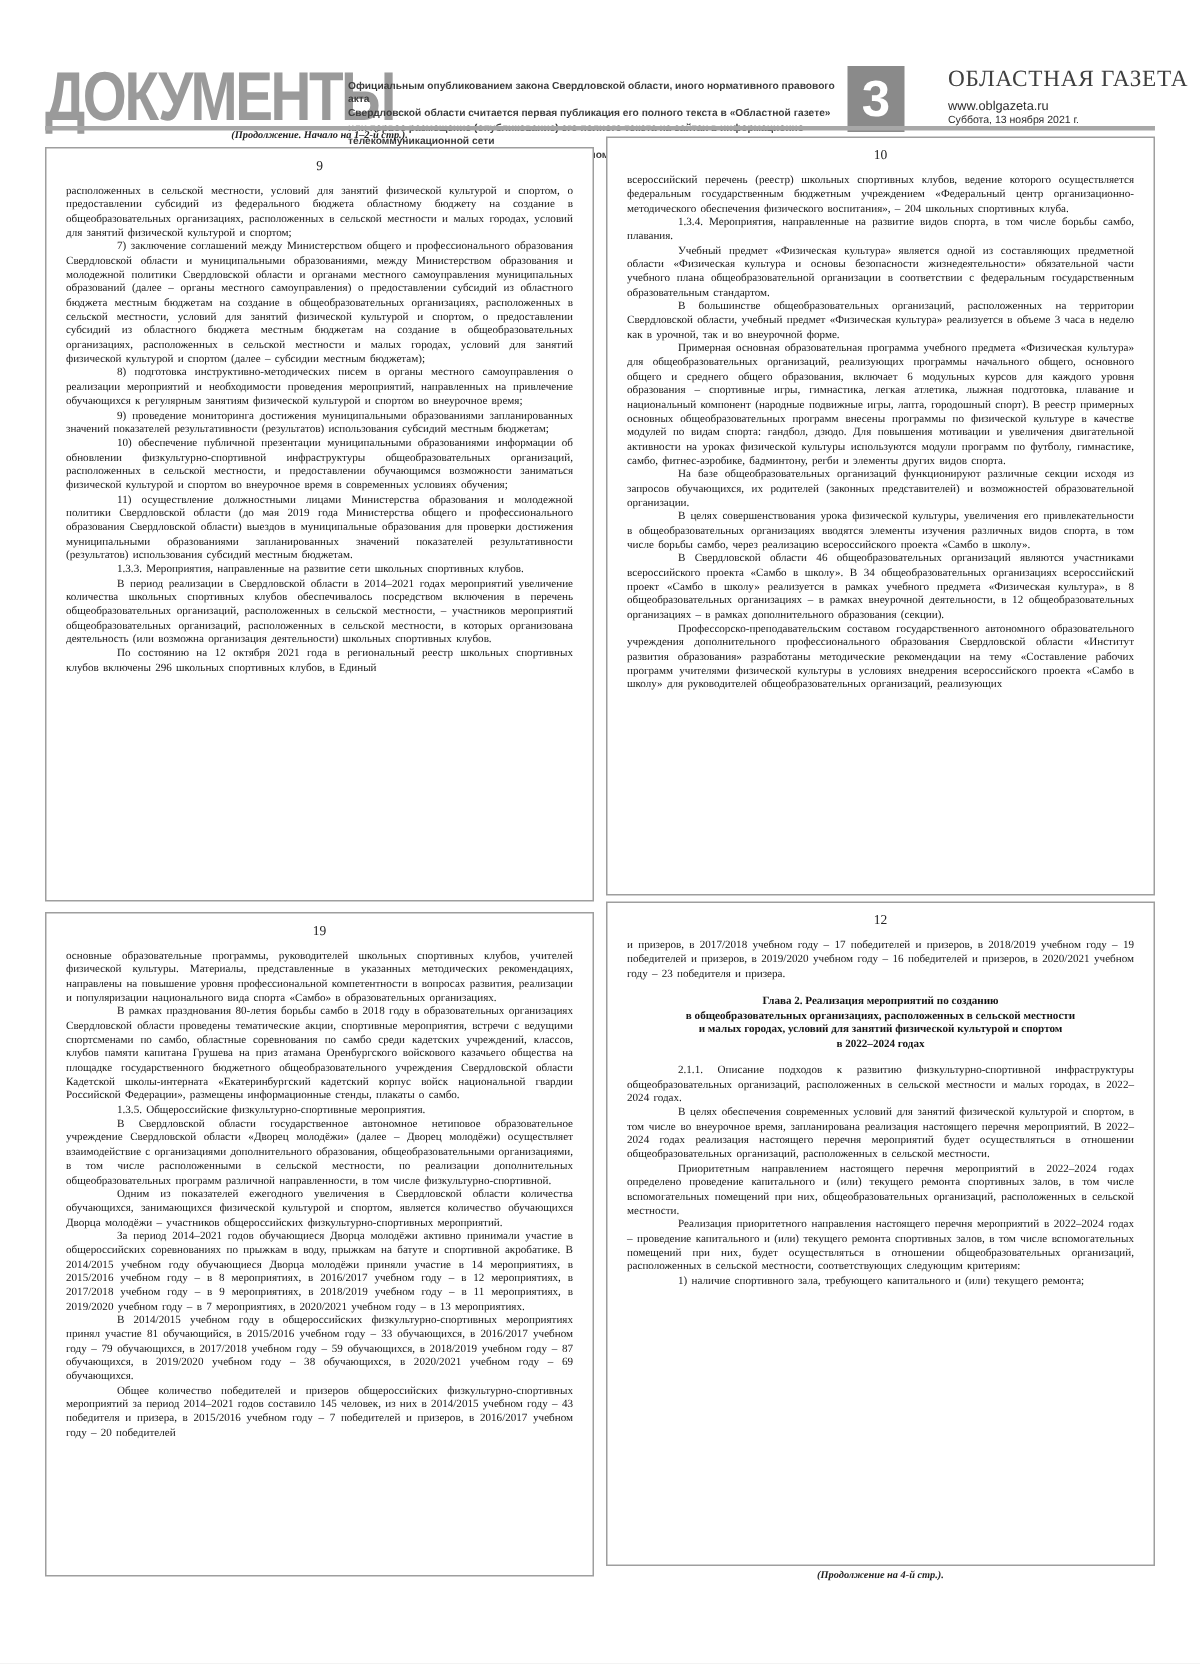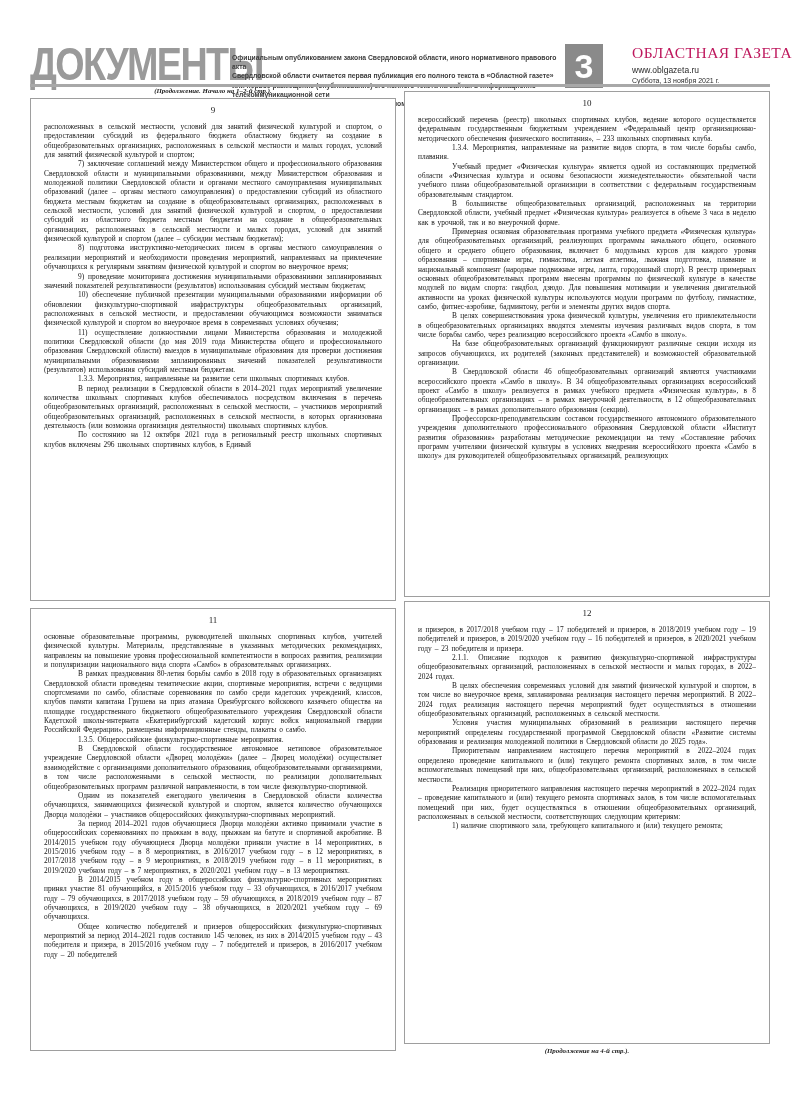--- a/index.html
+++ b/index.html
@@ -11,21 +11,21 @@
             font-weight:800;font-size:46px;line-height:44px;color:#9a9a9a;letter-spacing:-2px;
             transform:scaleX(0.82);transform-origin:left top;white-space:nowrap;}
   .legal{position:absolute;left:232px;top:53px;width:330px;
          font-family:"Liberation Sans",sans-serif;font-weight:bold;font-size:6.8px;
          line-height:9.2px;color:#3c3c3c;}
   .page-badge{position:absolute;left:565px;top:44px;width:38px;height:44px;background:#8a8a8a;
               color:#ffffff;font-family:"Liberation Sans",sans-serif;font-weight:bold;font-size:34px;
               display:flex;align-items:center;justify-content:center;}
   .masthead{position:absolute;left:632px;top:44px;width:150px;}
   .masthead-title{font-family:"Liberation Serif",serif;font-size:15.5px;letter-spacing:0.5px;
-                  color:#be185d;white-space:nowrap;}
+                  color:#404040;white-space:nowrap;}
   .masthead-site{font-family:"Liberation Sans",sans-serif;font-weight:normal;font-size:8.5px;
                  color:#2b2b2b;margin-top:3px;}
   .masthead-date{font-family:"Liberation Sans",sans-serif;font-size:7px;color:#2b2b2b;margin-top:2px;}
   .header-rule{position:absolute;left:30px;top:84px;width:740px;height:3px;background:#a8a8a8;}
 
   
   .note{position:absolute;width:366px;text-align:center;font-weight:bold;font-style:italic;
         font-size:6.9px;color:#222;}
   .note-top{left:30px;top:87px;}
   .note-bottom{left:404px;top:1047px;}
@@ -83,52 +83,52 @@
         <p class="para">11) осуществление должностными лицами Министерства образования и молодежной политики Свердловской области (до мая 2019 года Министерства общего и профессионального образования Свердловской области) выездов в муниципальные образования для проверки достижения муниципальными образованиями запланированных значений показателей результативности (результатов) использования субсидий местным бюджетам.</p>
         <p class="para">1.3.3. Мероприятия, направленные на развитие сети школьных спортивных клубов.</p>
         <p class="para">В период реализации в Свердловской области в 2014–2021 годах мероприятий увеличение количества школьных спортивных клубов обеспечивалось посредством включения в перечень общеобразовательных организаций, расположенных в сельской местности, – участников мероприятий общеобразовательных организаций, расположенных в сельской местности, в которых организована деятельность (или возможна организация деятельности) школьных спортивных клубов.</p>
         <p class="para">По состоянию на 12 октября 2021 года в региональный реестр школьных спортивных клубов включены 296 школьных спортивных клубов, в Единый</p>
       </div>
   </section>
 
   <section class="colbox box-10">
     <div class="pagenum">10</div>
     <div class="colbody">
-        <p class="para noindent">всероссийский перечень (реестр) школьных спортивных клубов, ведение которого осуществляется федеральным государственным бюджетным учреждением «Федеральный центр организационно-методического обеспечения физического воспитания», – 233 школьных спортивных клуба.</p>
+        <p class="para noindent">всероссийский перечень (реестр) школьных спортивных клубов, ведение которого осуществляется федеральным государственным бюджетным учреждением «Федеральный центр организационно-методического обеспечения физического воспитания», – 204 школьных спортивных клуба.</p>
         <p class="para">1.3.4. Мероприятия, направленные на развитие видов спорта, в том числе борьбы самбо, плавания.</p>
         <p class="para">Учебный предмет «Физическая культура» является одной из составляющих предметной области «Физическая культура и основы безопасности жизнедеятельности» обязательной части учебного плана общеобразовательной организации в соответствии с федеральным государственным образовательным стандартом.</p>
         <p class="para">В большинстве общеобразовательных организаций, расположенных на территории Свердловской области, учебный предмет «Физическая культура» реализуется в объеме 3 часа в неделю как в урочной, так и во внеурочной форме.</p>
         <p class="para">Примерная основная образовательная программа учебного предмета «Физическая культура» для общеобразовательных организаций, реализующих программы начального общего, основного общего и среднего общего образования, включает 6 модульных курсов для каждого уровня образования – спортивные игры, гимнастика, легкая атлетика, лыжная подготовка, плавание и национальный компонент (народные подвижные игры, лапта, городошный спорт). В реестр примерных основных общеобразовательных программ внесены программы по физической культуре в качестве модулей по видам спорта: гандбол, дзюдо. Для повышения мотивации и увеличения двигательной активности на уроках физической культуры используются модули программ по футболу, гимнастике, самбо, фитнес-аэробике, бадминтону, регби и элементы других видов спорта.</p>
+        <p class="para">На базе общеобразовательных организаций функционируют различные секции исходя из запросов обучающихся, их родителей (законных представителей) и возможностей образовательной организации.</p>
         <p class="para">В целях совершенствования урока физической культуры, увеличения его привлекательности в общеобразовательных организациях вводятся элементы изучения различных видов спорта, в том числе борьбы самбо, через реализацию всероссийского проекта «Самбо в школу».</p>
-        <p class="para">На базе общеобразовательных организаций функционируют различные секции исходя из запросов обучающихся, их родителей (законных представителей) и возможностей образовательной организации.</p>
         <p class="para">В Свердловской области 46 общеобразовательных организаций являются участниками всероссийского проекта «Самбо в школу». В 34 общеобразовательных организациях всероссийский проект «Самбо в школу» реализуется в рамках учебного предмета «Физическая культура», в 8 общеобразовательных организациях – в рамках внеурочной деятельности, в 12 общеобразовательных организациях – в рамках дополнительного образования (секции).</p>
         <p class="para">Профессорско-преподавательским составом государственного автономного образовательного учреждения дополнительного профессионального образования Свердловской области «Институт развития образования» разработаны методические рекомендации на тему «Составление рабочих программ учителями физической культуры в условиях внедрения всероссийского проекта «Самбо в школу» для руководителей общеобразовательных организаций, реализующих</p>
       </div>
   </section>
 
   <section class="colbox box-11">
-    <div class="pagenum">11</div>
+    <div class="pagenum">19</div>
     <div class="colbody">
         <p class="para noindent">основные образовательные программы, руководителей школьных спортивных клубов, учителей физической культуры. Материалы, представленные в указанных методических рекомендациях, направлены на повышение уровня профессиональной компетентности в вопросах развития, реализации и популяризации национального вида спорта «Самбо» в образовательных организациях.</p>
         <p class="para">В рамках празднования 80-летия борьбы самбо в 2018 году в образовательных организациях Свердловской области проведены тематические акции, спортивные мероприятия, встречи с ведущими спортсменами по самбо, областные соревнования по самбо среди кадетских учреждений, классов, клубов памяти капитана Грушева на приз атамана Оренбургского войскового казачьего общества на площадке государственного бюджетного общеобразовательного учреждения Свердловской области Кадетской школы-интерната «Екатеринбургский кадетский корпус войск национальной гвардии Российской Федерации», размещены информационные стенды, плакаты о самбо.</p>
         <p class="para">1.3.5. Общероссийские физкультурно-спортивные мероприятия.</p>
         <p class="para">В Свердловской области государственное автономное нетиповое образовательное учреждение Свердловской области «Дворец молодёжи» (далее – Дворец молодёжи) осуществляет взаимодействие с организациями дополнительного образования, общеобразовательными организациями, в том числе расположенными в сельской местности, по реализации дополнительных общеобразовательных программ различной направленности, в том числе физкультурно-спортивной.</p>
         <p class="para">Одним из показателей ежегодного увеличения в Свердловской области количества обучающихся, занимающихся физической культурой и спортом, является количество обучающихся Дворца молодёжи – участников общероссийских физкультурно-спортивных мероприятий.</p>
         <p class="para">За период 2014–2021 годов обучающиеся Дворца молодёжи активно принимали участие в общероссийских соревнованиях по прыжкам в воду, прыжкам на батуте и спортивной акробатике. В 2014/2015 учебном году обучающиеся Дворца молодёжи приняли участие в 14 мероприятиях, в 2015/2016 учебном году – в 8 мероприятиях, в 2016/2017 учебном году – в 12 мероприятиях, в 2017/2018 учебном году – в 9 мероприятиях, в 2018/2019 учебном году – в 11 мероприятиях, в 2019/2020 учебном году – в 7 мероприятиях, в 2020/2021 учебном году – в 13 мероприятиях.</p>
         <p class="para">В 2014/2015 учебном году в общероссийских физкультурно-спортивных мероприятиях принял участие 81 обучающийся, в 2015/2016 учебном году – 33 обучающихся, в 2016/2017 учебном году – 79 обучающихся, в 2017/2018 учебном году – 59 обучающихся, в 2018/2019 учебном году – 87 обучающихся, в 2019/2020 учебном году – 38 обучающихся, в 2020/2021 учебном году – 69 обучающихся.</p>
         <p class="para">Общее количество победителей и призеров общероссийских физкультурно-спортивных мероприятий за период 2014–2021 годов составило 145 человек, из них в 2014/2015 учебном году – 43 победителя и призера, в 2015/2016 учебном году – 7 победителей и призеров, в 2016/2017 учебном году – 20 победителей</p>
       </div>
   </section>
 
   <section class="colbox box-12">
     <div class="pagenum">12</div>
     <div class="colbody">
         <p class="para noindent">и призеров, в 2017/2018 учебном году – 17 победителей и призеров, в 2018/2019 учебном году – 19 победителей и призеров, в 2019/2020 учебном году – 16 победителей и призеров, в 2020/2021 учебном году – 23 победителя и призера.</p>
+        <p class="para heading">Глава 2. Реализация мероприятий по созданию<br>в общеобразовательных организациях, расположенных в сельской местности<br>и малых городах, условий для занятий физической культурой и спортом<br>в 2022–2024 годах</p>
         <p class="para">2.1.1. Описание подходов к развитию физкультурно-спортивной инфраструктуры общеобразовательных организаций, расположенных в сельской местности и малых городах, в 2022–2024 годах.</p>
         <p class="para">В целях обеспечения современных условий для занятий физической культурой и спортом, в том числе во внеурочное время, запланирована реализация настоящего перечня мероприятий. В 2022–2024 годах реализация настоящего перечня мероприятий будет осуществляться в отношении общеобразовательных организаций, расположенных в сельской местности.</p>
-        <p class="para">Условия участия муниципальных образований в реализации настоящего перечня мероприятий определены государственной программой Свердловской области «Развитие системы образования и реализация молодежной политики в Свердловской области до 2025 года».</p>
         <p class="para">Приоритетным направлением настоящего перечня мероприятий в 2022–2024 годах определено проведение капитального и (или) текущего ремонта спортивных залов, в том числе вспомогательных помещений при них, общеобразовательных организаций, расположенных в сельской местности.</p>
         <p class="para">Реализация приоритетного направления настоящего перечня мероприятий в 2022–2024 годах – проведение капитального и (или) текущего ремонта спортивных залов, в том числе вспомогательных помещений при них, будет осуществляться в отношении общеобразовательных организаций, расположенных в сельской местности, соответствующих следующим критериям:</p>
         <p class="para">1) наличие спортивного зала, требующего капитального и (или) текущего ремонта;</p>
       </div>
   </section>
 
 </div>
 
 </body></html>

